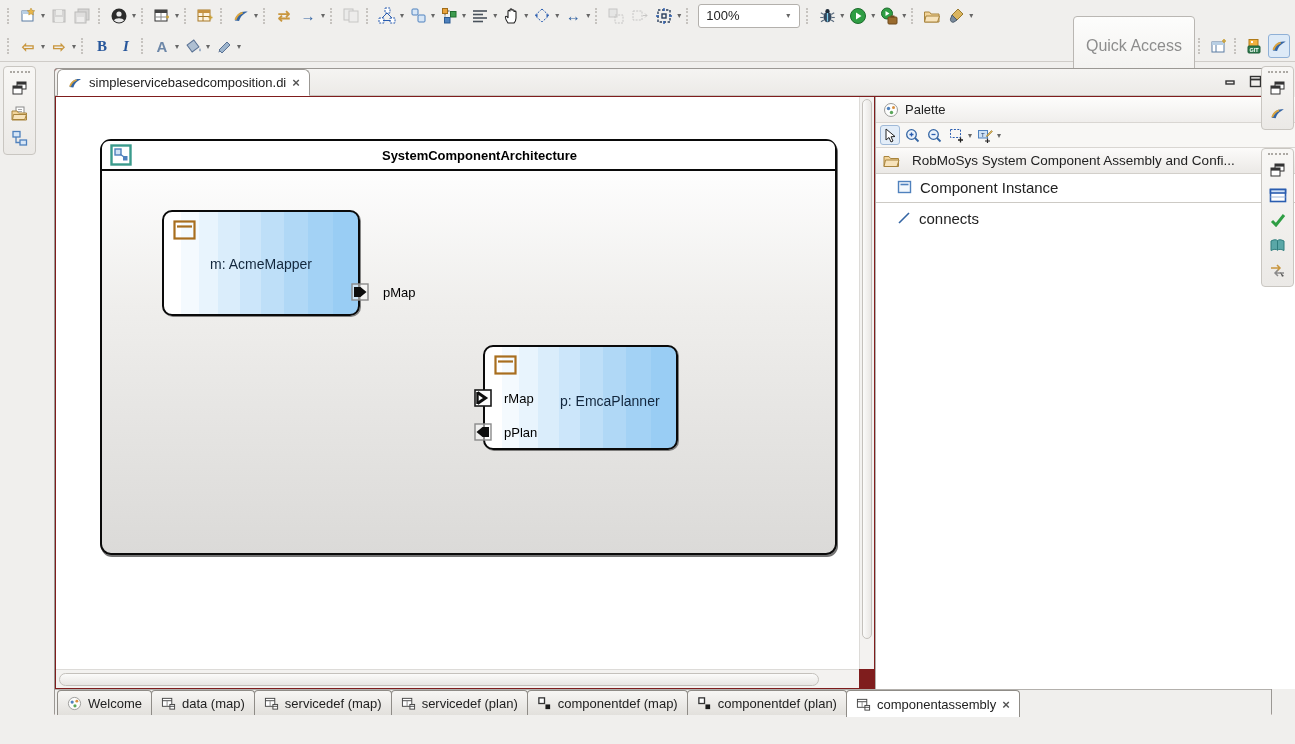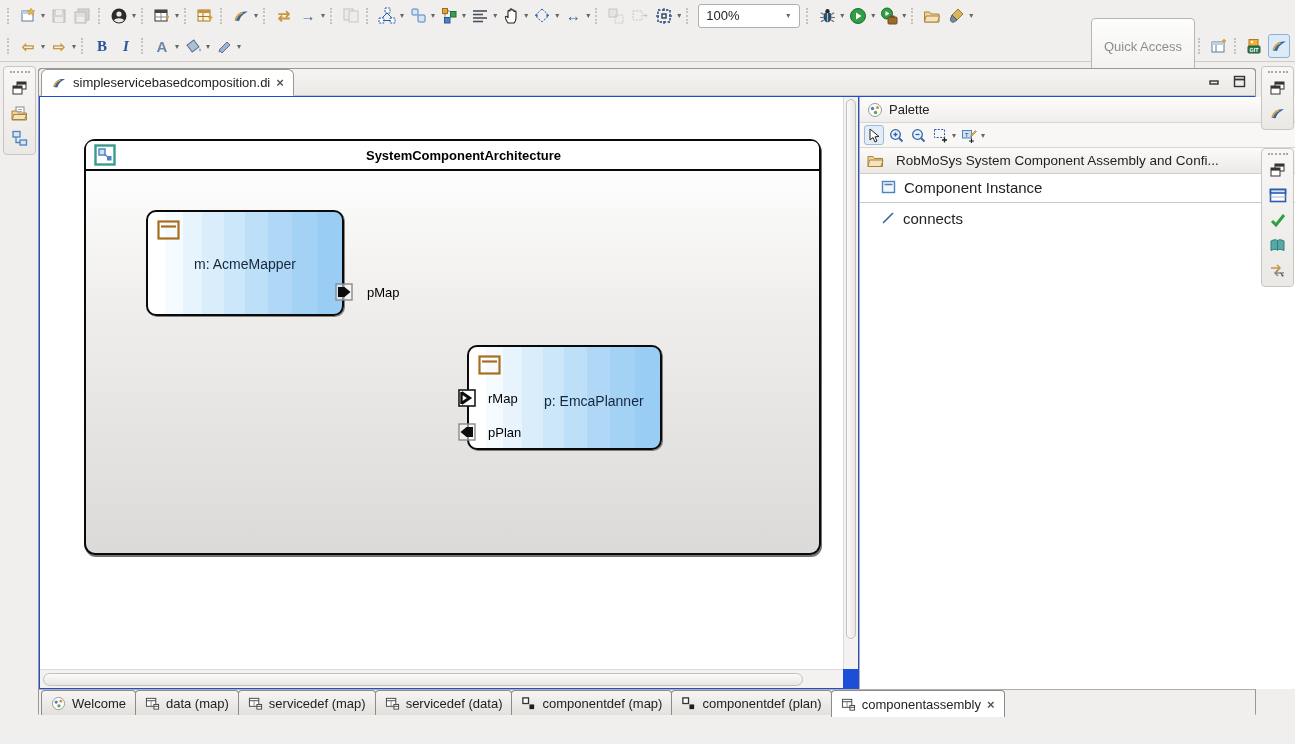--- a/index.html
+++ b/index.html
@@ -14,34 +14,34 @@
   .grip{width:4px;height:16px;border-left:2px dotted #c6c3bf;margin:0 5px 0 3px}
   .tbtn{display:inline-flex;align-items:center;justify-content:center;height:24px;min-width:22px;
         border-radius:3px;margin:0 1px;cursor:default}
   .tbtn svg{display:block}
   .dd{font-size:8px;color:#666;margin:0 2px 0 1px}
   .dis{opacity:.4;filter:grayscale(1)}
   .glyph{font-size:15px;font-weight:bold;line-height:1}
   .gold{color:#c9973f}.blue{color:#3465a4}
   .combo{display:flex;align-items:center;justify-content:space-between;width:102px;height:24px;
          background:#fff;border:1px solid #b3b0ac;border-radius:3px;padding:0 7px;margin:0 3px;font-size:13px;color:#222}
-  .qa{border:1px solid #bab7b3;border-radius:4px;color:#8d8d8d;padding:20px 12px;font-size:13px;
+  .qa{border:1px solid #bab7b3;border-radius:4px;color:#8d8d8d;padding:20px 12px;font-size:16px;
       background:linear-gradient(#fdfdfc,#f2f1ef)}
   .persp-active{border:1px solid #8fb0d6;background:#ddeaf7;border-radius:3px}
   .sp{flex:1}
 
   
   .stack{position:absolute;width:33px;background:linear-gradient(#f8f7f5,#ebe9e6);
          border:1px solid #c9c6c1;border-radius:4px;display:flex;flex-direction:column;
          align-items:center;padding:4px 0 8px;gap:9px}
   .dots{width:20px;height:2px;border-top:2px dotted #aca9a4;margin-bottom:-2px}
   .sic{width:18px;height:16px;display:flex;align-items:center;justify-content:center}
 
   
-  .egroup{position:absolute;left:38px;top:68px;width:1218px;height:648px;background:#1d4ed8;
+  .egroup{position:absolute;left:54px;top:68px;width:1218px;height:648px;background:#7f1d1d;
           border:1px solid #9b9894;border-radius:3px}
   .etabbar{position:absolute;left:0;top:0;right:0;height:27px;border-bottom:1px solid #c9c6c1;
            background:linear-gradient(#f5f4f2,#eceae7);border-radius:3px 3px 0 0}
   .etab{position:absolute;left:2px;top:0;height:27px;display:flex;align-items:center;gap:6px;
         padding:0 9px;background:#fff;border:1px solid #9b9894;border-bottom:1px solid #fff;
         border-radius:6px 6px 0 0;font-size:13px;color:#222}
   .close{color:#555;font-weight:bold;font-size:13px;cursor:default}
   .winbtns{position:absolute;right:8px;top:5px;display:flex;gap:10px}
 
   
@@ -560,21 +560,21 @@
       <span>servicedef (map)</span>
     </div>
     <div class="ptab">
       <svg width="15" height="15" viewBox="0 0 16 16">
           <rect x="1.5" y="2.5" width="10" height="8.5" fill="#fff" stroke="#444"></rect>
           <line x1="1.5" y1="5" x2="11.5" y2="5" stroke="#444"></line>
           <line x1="6.5" y1="5" x2="6.5" y2="11" stroke="#888"></line>
           <rect x="9.5" y="9" width="5" height="5" fill="#fff" stroke="#444"></rect>
           <line x1="9.5" y1="11" x2="14.5" y2="11" stroke="#444"></line>
         </svg>
-      <span>servicedef (data)</span>
+      <span>servicedef (plan)</span>
     </div>
     <div class="ptab">
       <svg width="15" height="15" viewBox="0 0 16 16">
           <rect x="2" y="2" width="6" height="6" fill="#fff" stroke="#333" stroke-width="1.4"></rect>
           <rect x="9" y="9" width="5" height="5" fill="#1d1d1d"></rect>
         </svg>
       <span>componentdef (map)</span>
     </div>
     <div class="ptab">
       <svg width="15" height="15" viewBox="0 0 16 16">

